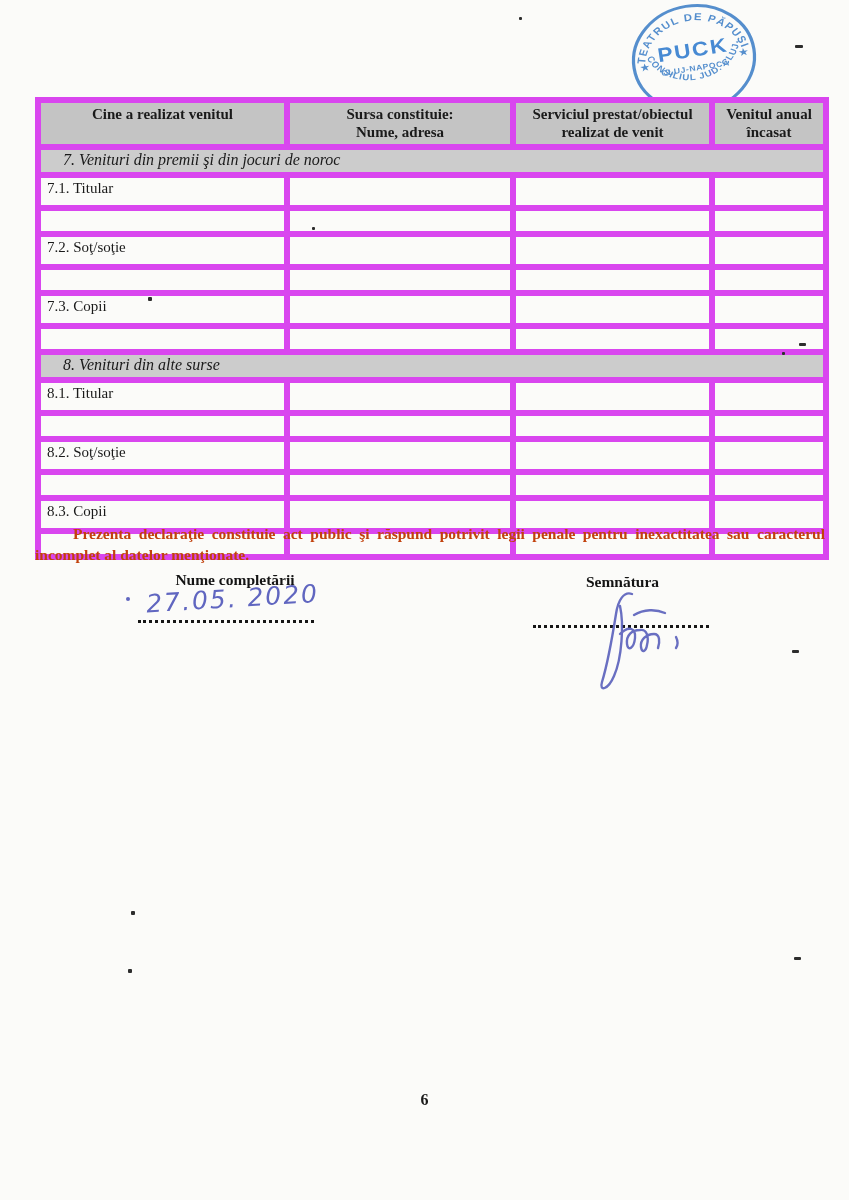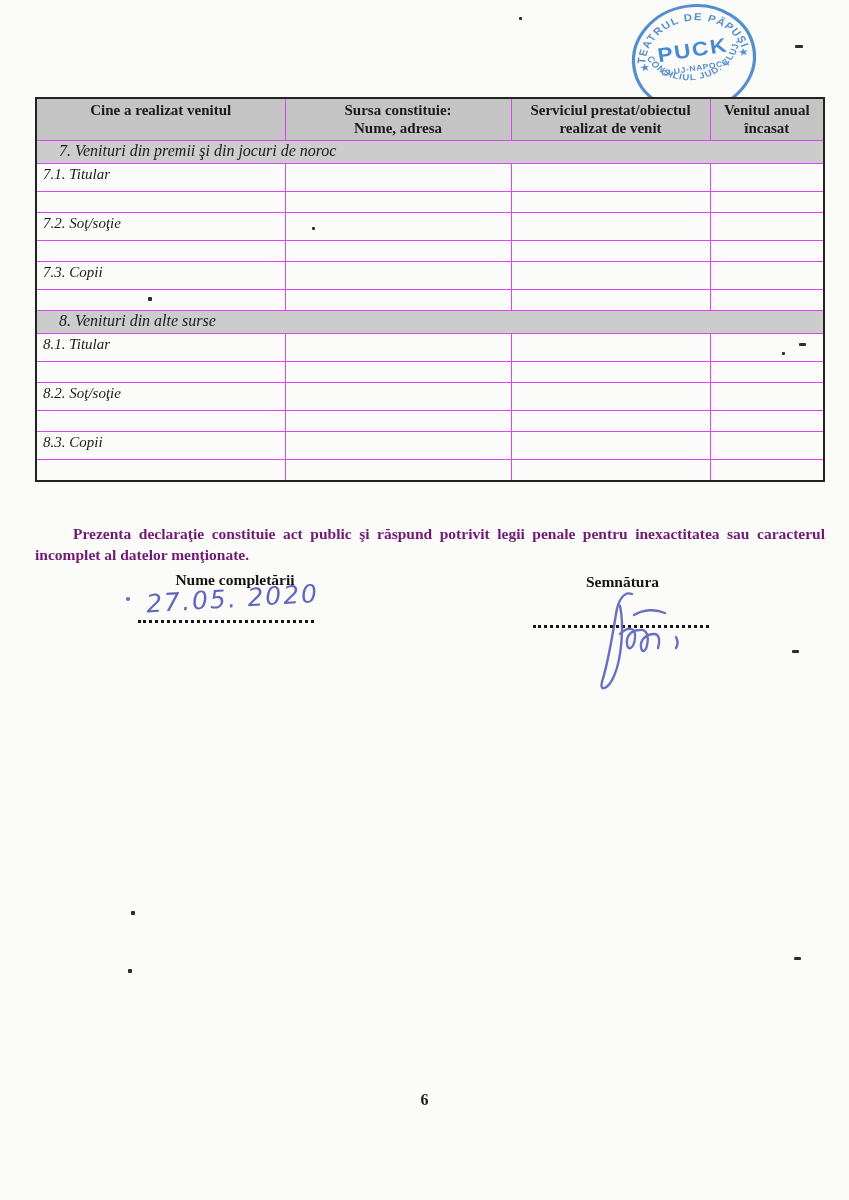--- a/index.html
+++ b/index.html
@@ -11,48 +11,48 @@
   }
   .page{position:absolute;inset:0;}
 
   
   table.income{
     position:absolute;left:35px;top:97px;width:788px;
     border-collapse:collapse;table-layout:fixed;
     border:2px solid #222;
   }
   table.income td, table.income th{
-    border:1px solid #d946ef;
+    border:6px solid #d946ef;
     padding:2px 6px;
     font-size:15px;
     vertical-align:top;
     overflow:hidden;
     white-space:nowrap;
   }
   table.income th{
     background:#c4c4c4;
     font-weight:bold;text-align:center;
     padding:3px 3px;line-height:1.17;font-size:15px;
   }
   tr.section-row td{
     background:#cccccc;
     font-style:italic;
     font-size:16px;
     padding:1px 22px;
     height:20px;
   }
-  tr.label-row td{height:23px;font-style:italic;}
+  tr.label-row td{height:23px;}
   tr.spacer-row td{height:16px;}
 
   
   .declaration{
     position:absolute;left:35px;top:507px;width:790px;
     font-weight:bold;font-size:15.5px;line-height:1.38;
     text-align:justify;text-indent:38px;
-    color:#701a75;
+    color:#c2410c;
   }
 
   
   .field-label{
     position:absolute;font-weight:bold;font-size:15.5px;text-align:center;color:#141414;
   }
   .date-label{left:120px;top:571px;width:230px;}
   .sig-label{left:535px;top:573px;width:175px;}
   .dotted-line{
     position:absolute;height:18px;

